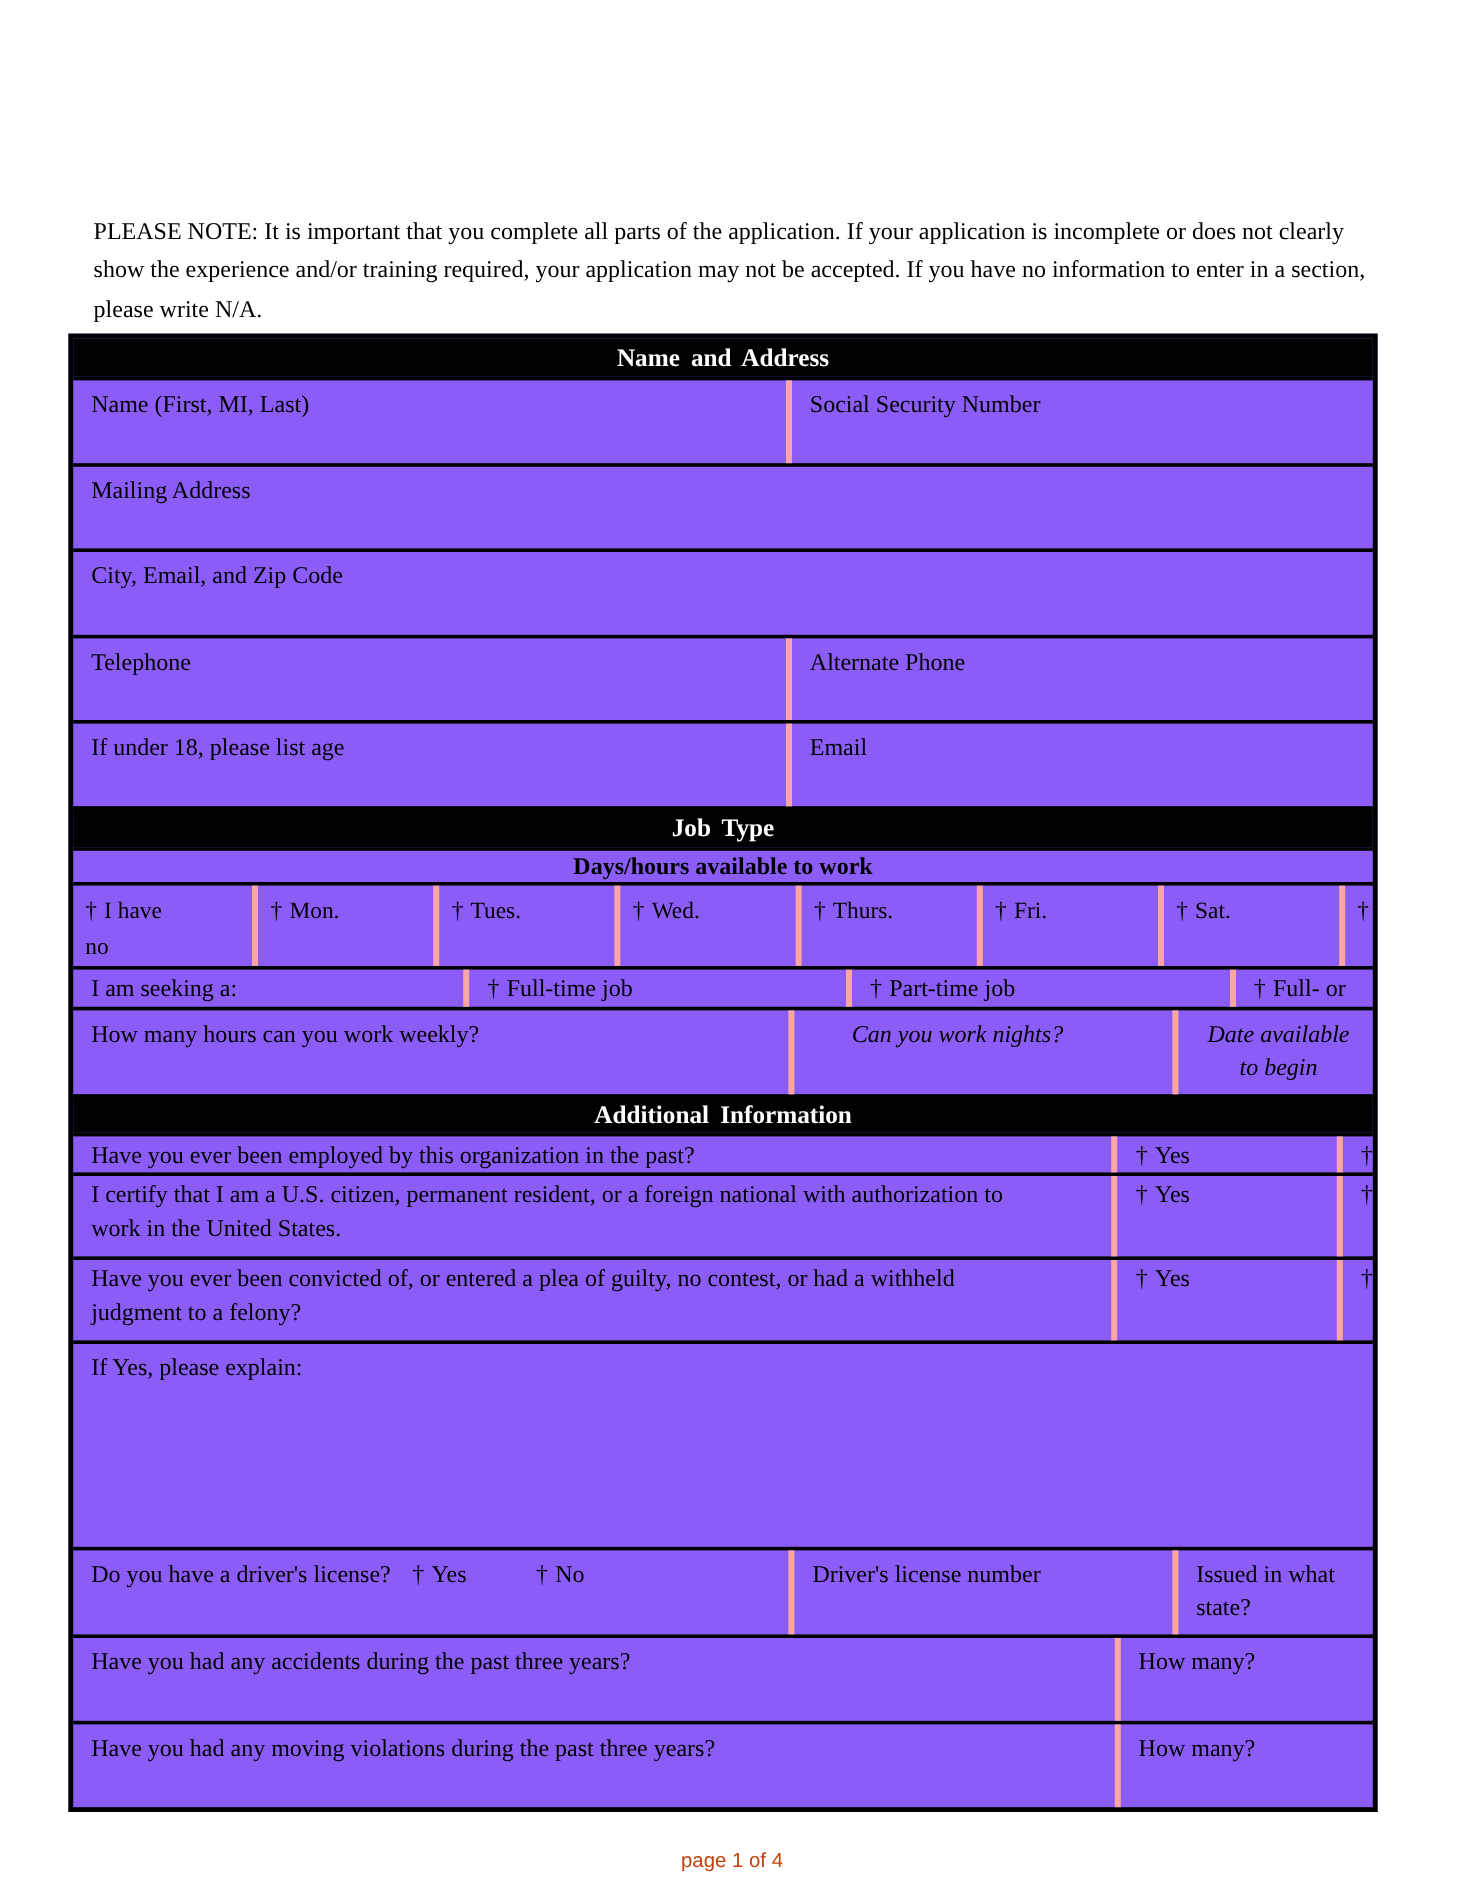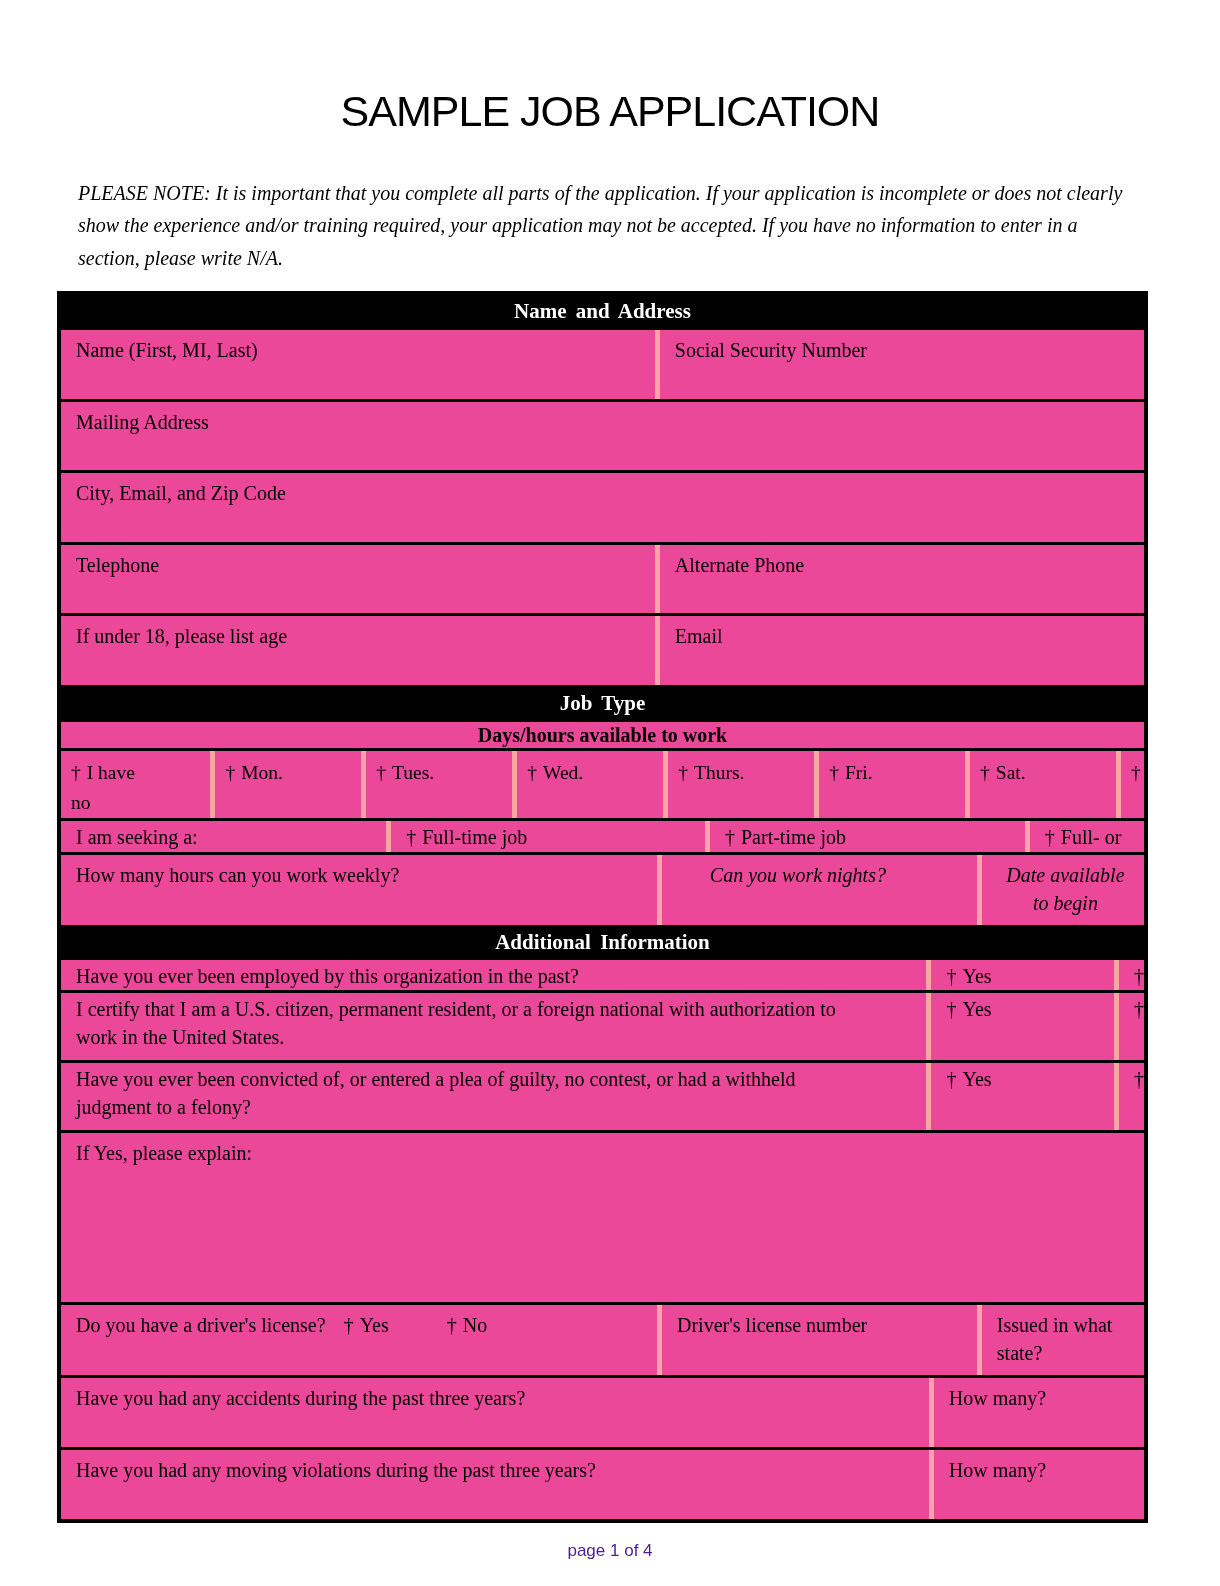--- a/index.html
+++ b/index.html
@@ -19,30 +19,28 @@
     text-align: center;
     font-family: "Liberation Sans", "DejaVu Sans", sans-serif;
     font-size: 43px;
     font-weight: 400;
     letter-spacing: -1px;
     line-height: 1;
   }
   .note {
     position: absolute;
     top: 177px; left: 78px; width: 1066px;
-    font-style: italic;
     font-size: 20px;
     line-height: 1.62;
   }
   .form-table {
     position: absolute;
     top: 278px; left: 57px; width: 1091px;
     border: 4px solid #000;
-    background: #ec4899;
-    margin-top: 13px;
+    background: #8b5cf6;
   }
   .form-table > div + div { border-top: 3px solid #000; }
   .bar {
     background: #000; color: #fff;
     font-weight: bold; font-size: 21px;
     display: flex; align-items: center; justify-content: center;
     word-spacing: 4px;
   }
   .row { display: flex; gap: 48px; }
   .h29{height:29px} .h32{height:32px} .h33{height:33px} .h34{height:34px}
@@ -75,29 +73,28 @@
   .box { margin-right: 6px; }
   .opt { white-space: nowrap; }
   .gap-sm { margin-left: 18px; }
   .gap-lg { margin-left: 58px; }
   .footer {
     position: absolute;
     top: 1541px; left: 0; width: 100%;
     text-align: center;
     font-family: "Liberation Sans", "DejaVu Sans", sans-serif;
     font-size: 17px;
-    color: #4c1d95;
+    color: #c2410c;
   }
 </style>
 </head>
 <body>
 
 <div class="page">
 
-  <div class="title">SAMPLE JOB APPLICATION</div>
 
   <div class="note">PLEASE NOTE: It is important that you complete all parts of the application. If your application is incomplete or does not clearly show the experience and/or training required, your application may not be accepted. If you have no information to enter in a section, please write N/A.</div>
 
   <div class="form-table">
 
     <div class="bar h32">Name and Address</div>
 
     <div class="row h72">
       <div class="cell w-half">
         <span>Name (First, MI, Last)</span>

